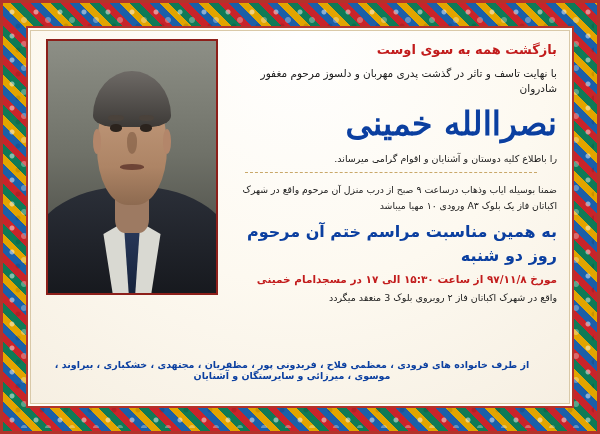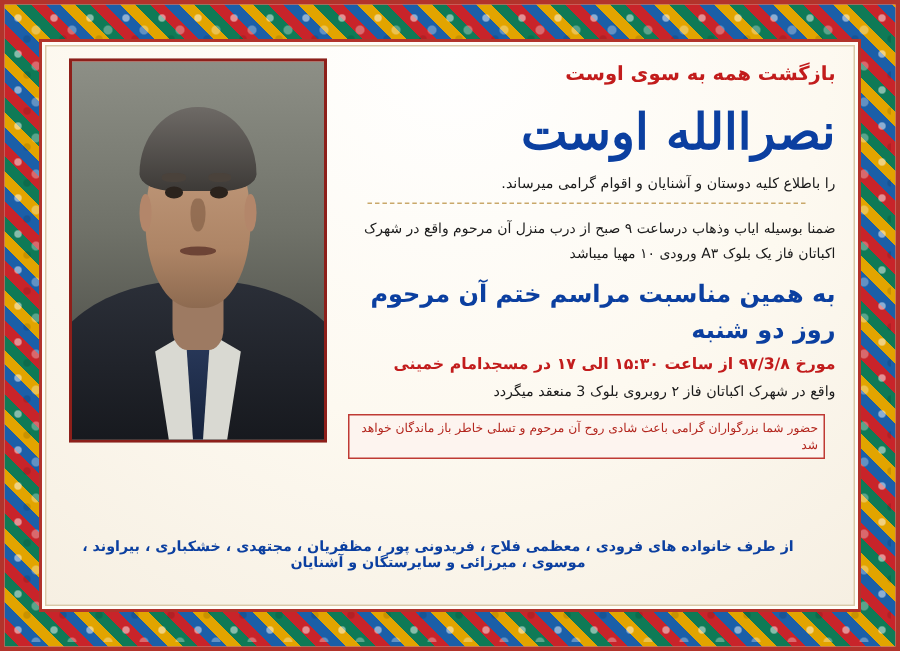--- a/index.html
+++ b/index.html
@@ -306,31 +306,31 @@
     <div class="frame-texture"></div>
   </div>
 
   <div class="frame-inner-line"></div>
 
   <div class="paper">
     <div class="content">
 
       <div class="text-col">
         <div class="line headline">بازگشت همه به سوی اوست</div>
-        <div class="line deceased-name">نصراالله اوست</div>
+        <div class="line subline">با نهایت تاسف و تاثر در گذشت پدری مهربان و دلسوز مرحوم مغفور شادروان</div>
+        <div class="line deceased-name">نصراالله خمینی</div>
         <div class="line after-name">را باطلاع کلیه دوستان و آشنایان و اقوام گرامی میرساند.</div>
 
         <div class="divider"></div>
 
         <div class="line body-text">ضمنا بوسیله ایاب وذهاب درساعت ۹ صبح از درب منزل آن مرحوم واقع در شهرک اکباتان فاز یک بلوک A۳ ورودی ۱۰ مهیا میباشد</div>
         <div class="line event-second">به همین مناسبت مراسم ختم آن مرحوم روز دو شنبه</div>
-        <div class="line event-date">مورخ ۹۷/3/۸ از ساعت ۱۵:۳۰ الی ۱۷ در مسجدامام خمینی</div>
+        <div class="line event-date">مورخ ۹۷/۱۱/۸ از ساعت ۱۵:۳۰ الی ۱۷ در مسجدامام خمینی</div>
         <div class="line event-place">واقع در شهرک اکباتان فاز ۲ روبروی بلوک 3 منعقد میگردد</div>
 
-        <div class="note-box">حضور شما بزرگواران گرامی باعث شادی روح آن مرحوم و تسلی خاطر باز ماندگان خواهد شد</div>
       </div>
 
       <div class="photo-col">
         <div class="photo-frame">
           <div class="portrait">
             <div class="p-suit"></div>
             <div class="p-shirt"></div>
             <div class="p-tie"></div>
             <div class="p-neck"></div>
             <div class="p-head"></div>

